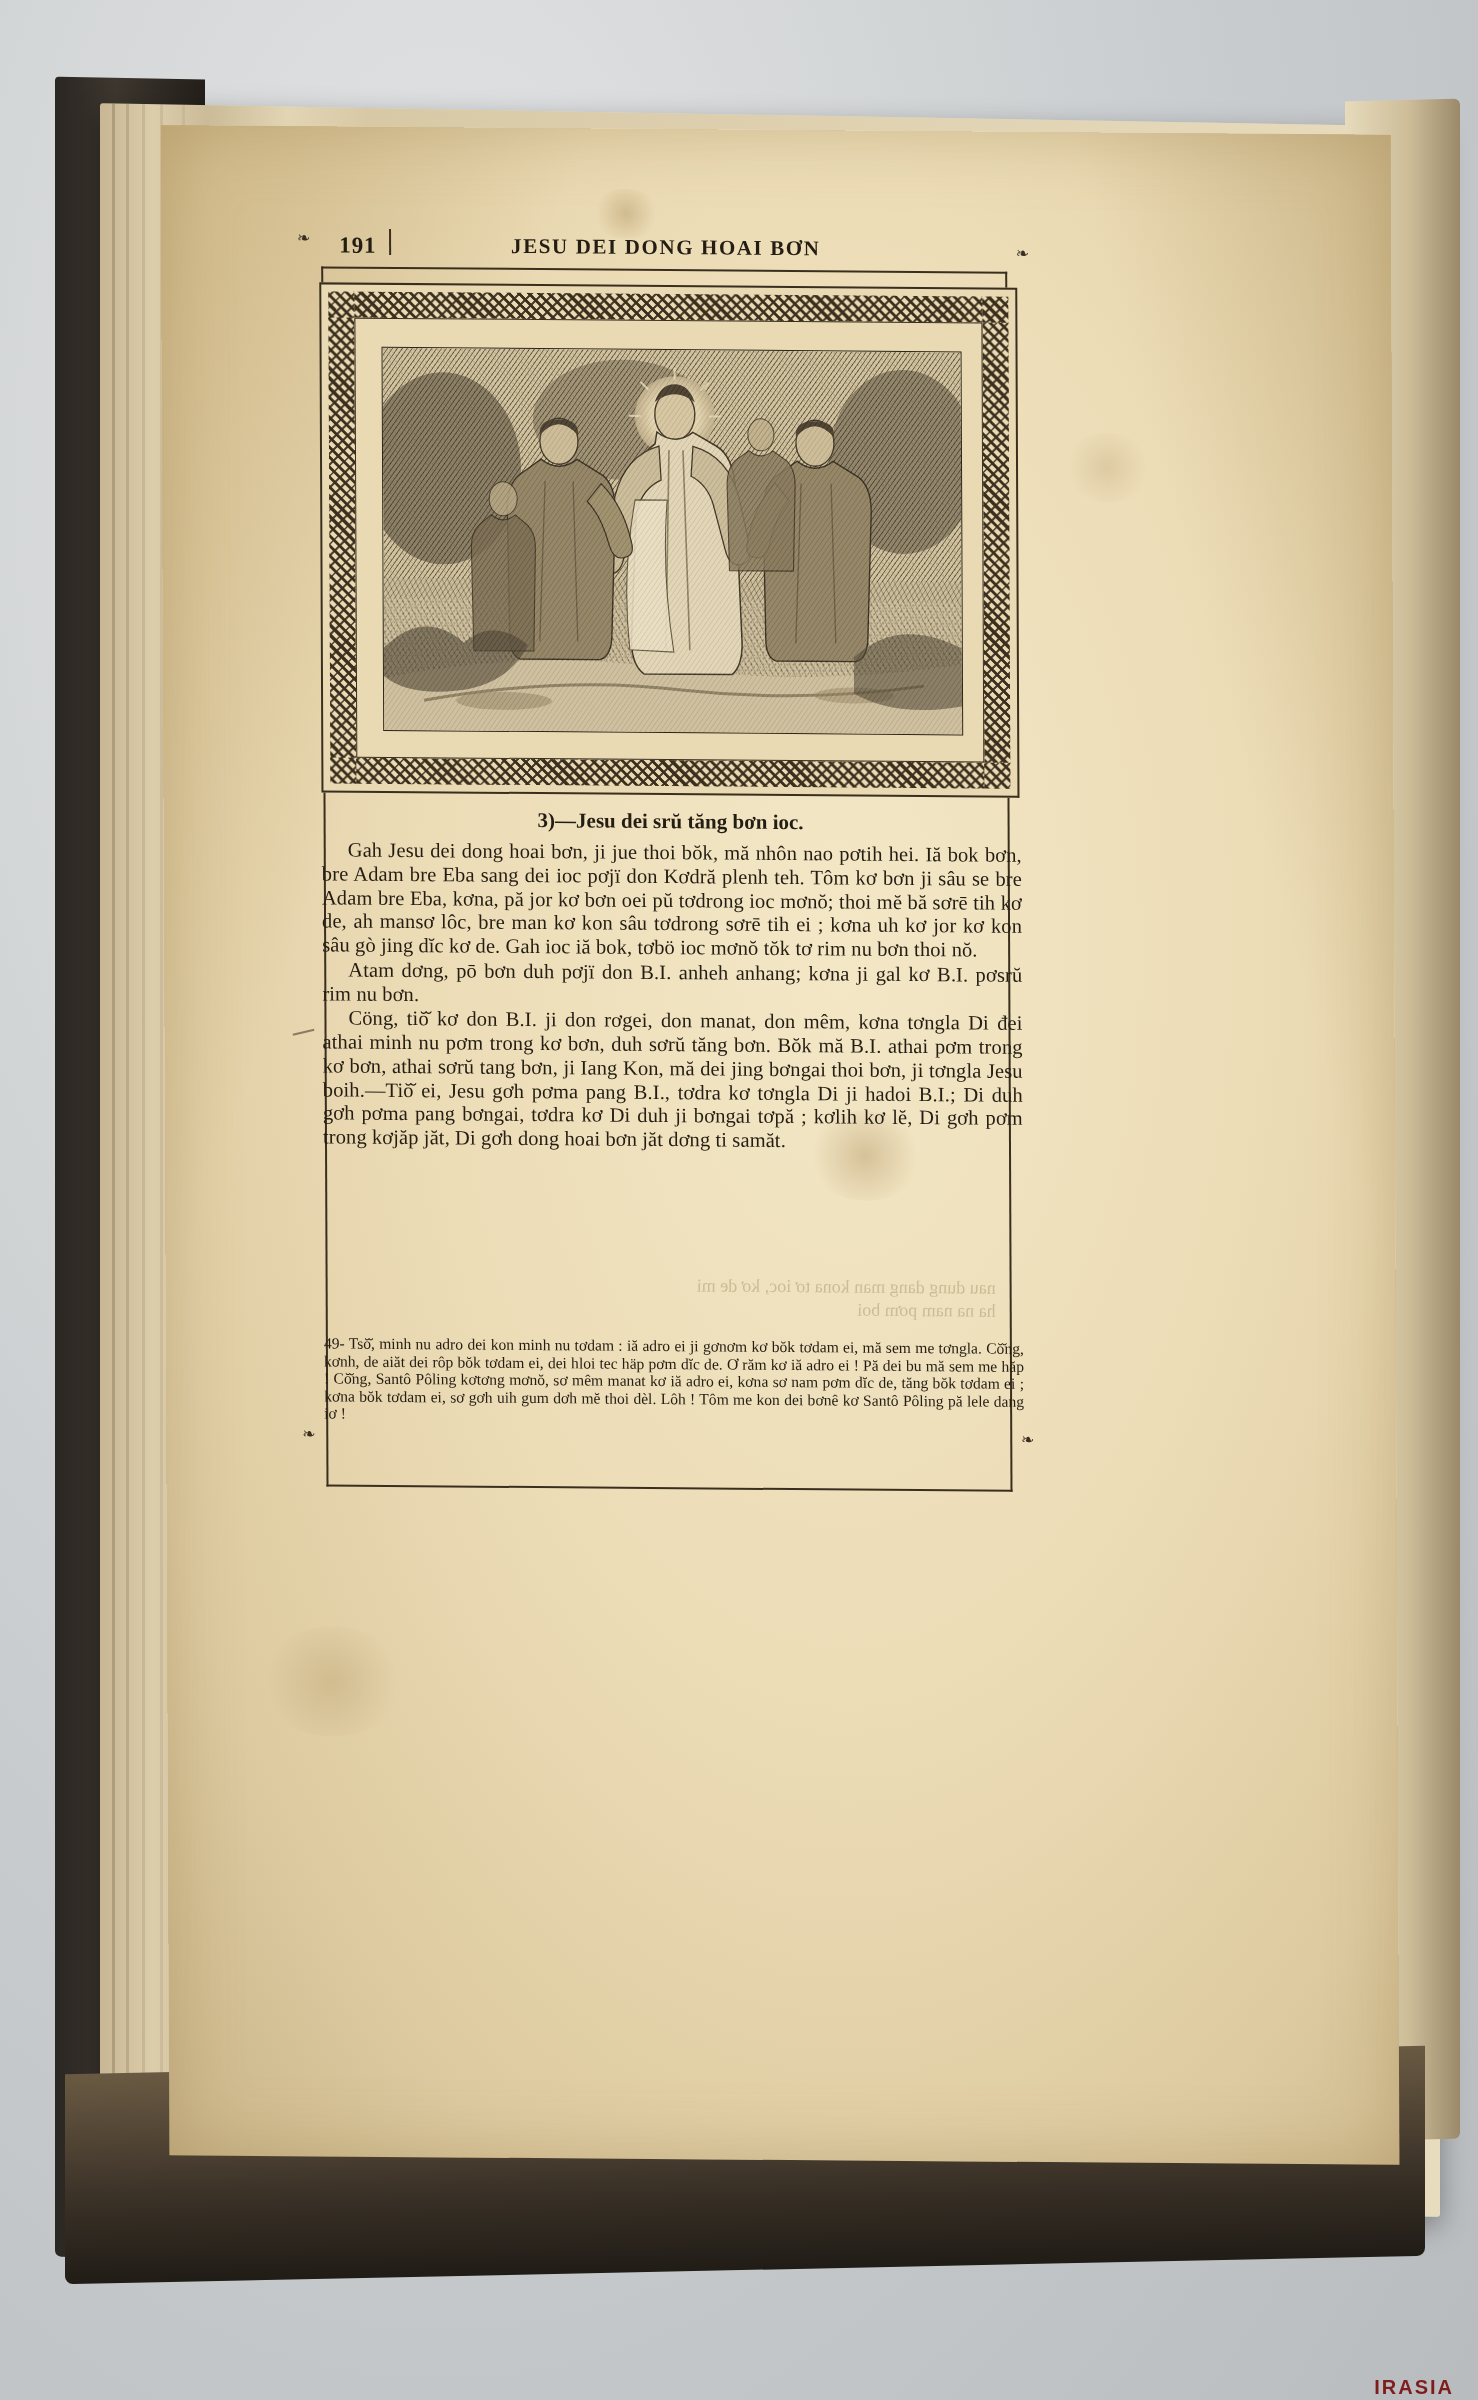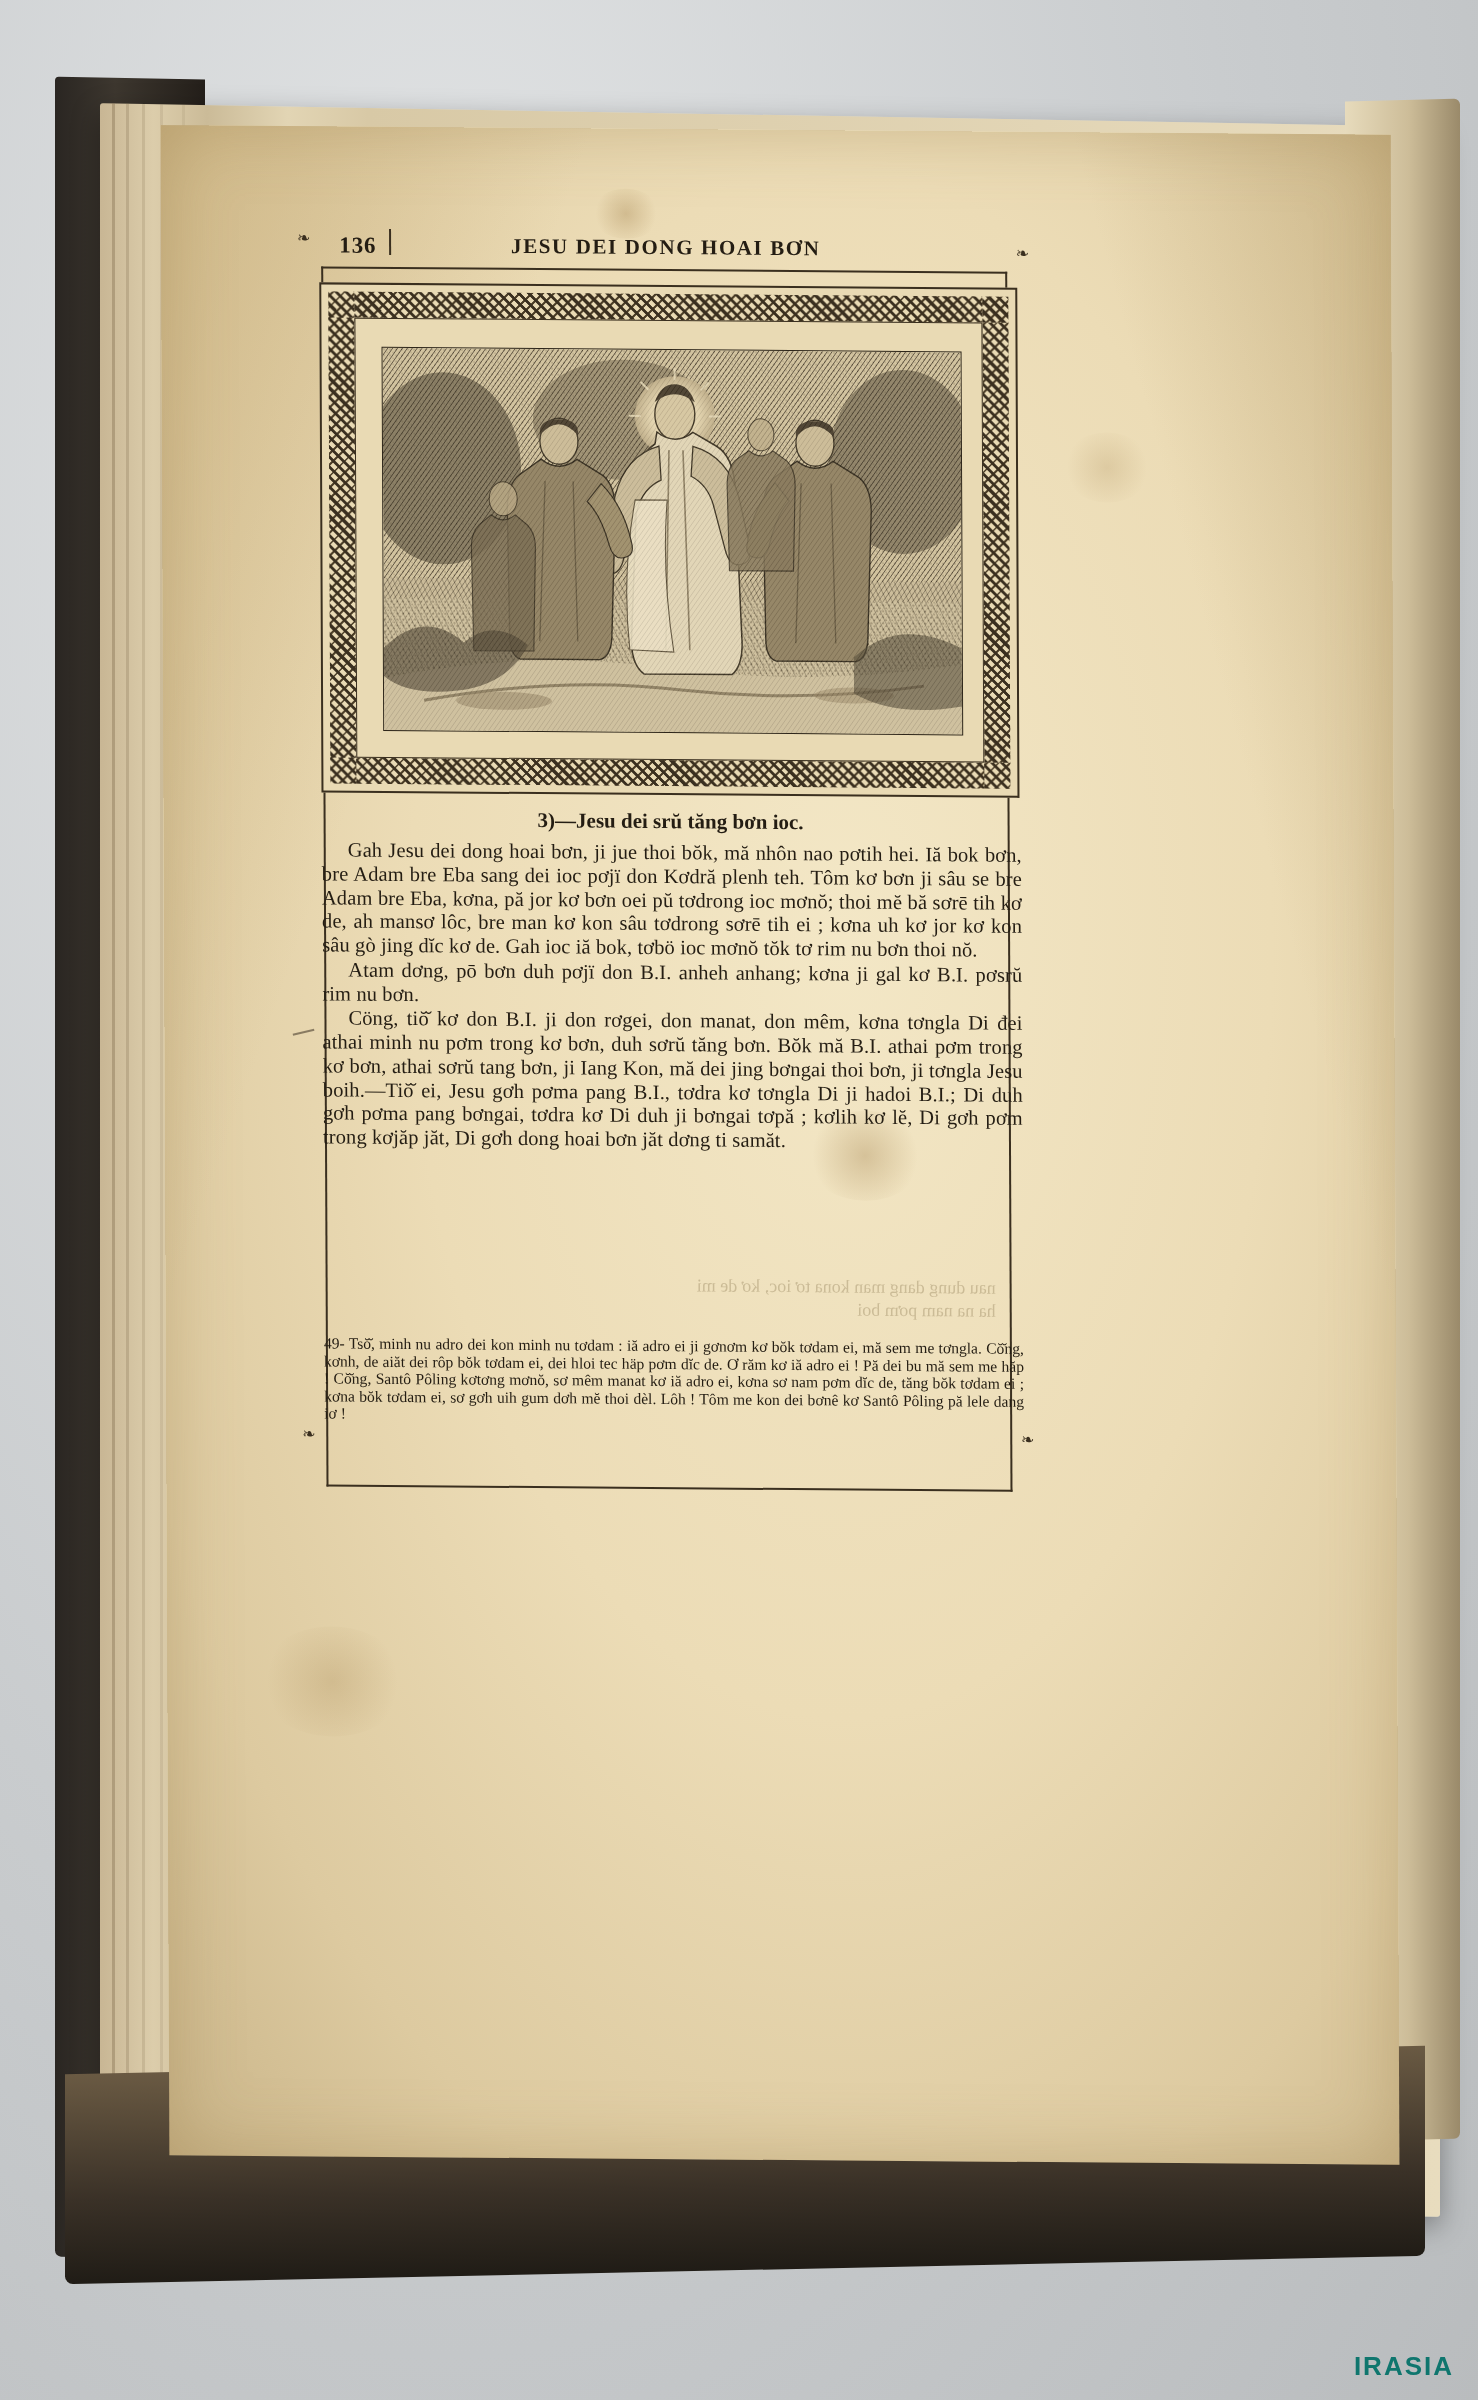--- a/index.html
+++ b/index.html
@@ -152,23 +152,23 @@
   }
   
   .bleed{
     position:absolute;left:170px;top:1145px;width:660px;height:120px;
     color:rgba(120,100,60,.30);font-size:18px;line-height:1.3;
     transform:scaleX(-1);
     pointer-events:none;
   }
   
   #watermark{
-    position:absolute;right:24px;bottom:18px;
-    color:#0f766e;font-family:"Liberation Sans", sans-serif;
-    font-size:26px;letter-spacing:2px;font-weight:700;
+    position:absolute;right:24px;bottom:1px;
+    color:#7f1d1d;font-family:"Liberation Sans", sans-serif;
+    font-size:20px;letter-spacing:2px;font-weight:700;
   }
   .pencil{
     position:absolute;left:128px;top:905px;width:22px;height:2px;
     background:rgba(60,50,35,.55);transform:rotate(-14deg);
   }
 </style>
 </head>
 <body>
 
 <div id="backdrop"></div>
@@ -196,21 +196,21 @@
     <div class="pencil"></div>
 
     <div id="textblock">
 
       <span class="orn tl">❧</span>
       <span class="orn tr">❧</span>
       <span class="orn bl">❧</span>
       <span class="orn br">❧</span>
 
       <div class="hdr">
-        <span class="folio">136</span>
+        <span class="folio">191</span>
         <span class="vbar"></span>
         <span class="title">JESU DEI DONG HOAI BƠN</span>
       </div>
       <div class="rule-top"></div>
       <div class="vrule-l"></div>
       <div class="vrule-r"></div>
 
       <div id="plate">
         <div class="orna-border"></div>
         <div class="orna-inner"></div>

